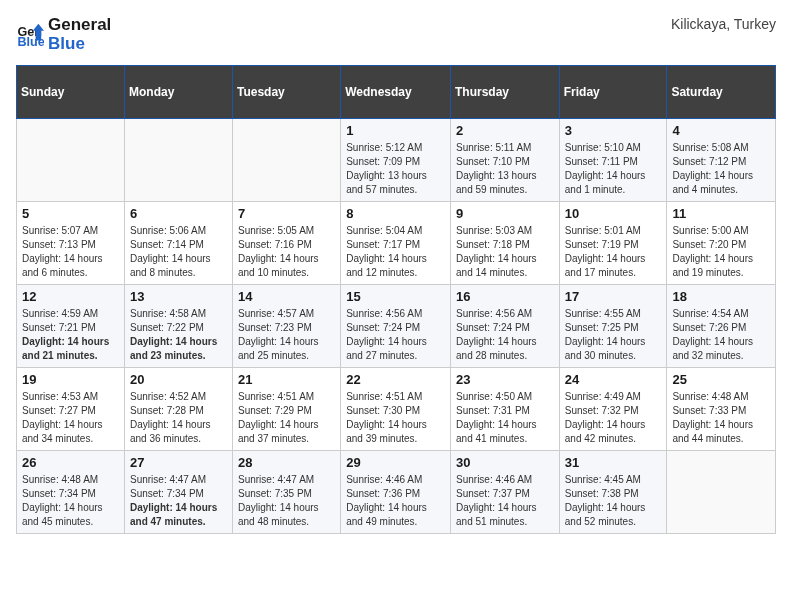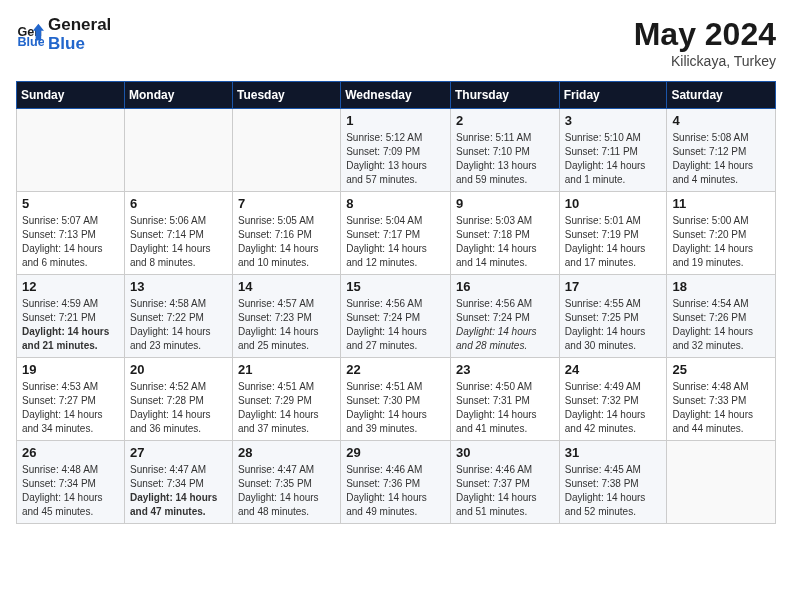--- a/index.html
+++ b/index.html
@@ -36,23 +36,23 @@
     .subtitle {
       font-size: 14px;
       color: #444;
     }
     table {
       width: 100%;
       border-collapse: collapse;
       font-size: 10.5px;
     }
     thead tr th {
-      background: #0f172a;
+      background: #404040;
       color: #fff;
-      padding: 6px 4px;
+      padding: 19px 4px;
       text-align: left;
       font-size: 12px;
       font-weight: bold;
       border: 1px solid #1a55aa;
     }
     tbody tr td {
       border: 1px solid #ccc;
       padding: 4px 5px;
       vertical-align: top;
       height: 80px;
@@ -87,21 +87,20 @@
       <text x="2" y="22" font-size="18" font-weight="bold" fill="#1a1a1a">Gen</text>
       <text x="2" y="36" font-size="18" font-weight="bold" fill="#2266cc">Blue</text>
       <polygon points="32,4 40,14 36,14 36,28 28,28 28,14 24,14" fill="#2266cc"></polygon>
     </svg>
     <div>
       <div style="font-size:17px;font-weight:bold;color:#1a1a1a;line-height:1.1;">General</div>
       <div style="font-size:17px;font-weight:bold;color:#2266cc;line-height:1.1;">Blue</div>
     </div>
   </div>
   <div class="title-area">
-    <div class="month-title">May 2024</div>
     <div class="subtitle">Kilickaya, Turkey</div>
   </div>
 </div>
 
 <table>
   <thead>
     <tr id="header-row">
         <th>Sunday</th>
         <th>Monday</th>
         <th>Tuesday</th>
@@ -163,33 +162,33 @@
           <div class="day-info">Sunrise: 5:00 AM<br>Sunset: 7:20 PM<br><span style="font-weight: normal;">Daylight: 14 hours and 19 minutes.</span></div>
         </td>
       </tr>
       <tr>
         <td>
           <span class="day-num">12</span>
           <div class="day-info">Sunrise: 4:59 AM<br>Sunset: 7:21 PM<br><span style="font-weight: bold;">Daylight: 14 hours and 21 minutes.</span></div>
         </td>
         <td>
           <span class="day-num">13</span>
-          <div class="day-info">Sunrise: 4:58 AM<br>Sunset: 7:22 PM<br><span style="font-weight: normal;">Daylight: 14 hours and 23 minutes.</span></div>
+          <div class="day-info">Sunrise: 4:58 AM<br>Sunset: 7:22 PM<br><span style="font-weight: bold;">Daylight: 14 hours and 23 minutes.</span></div>
         </td>
         <td>
           <span class="day-num">14</span>
           <div class="day-info">Sunrise: 4:57 AM<br>Sunset: 7:23 PM<br><span style="font-weight: normal;">Daylight: 14 hours and 25 minutes.</span></div>
         </td>
         <td>
           <span class="day-num">15</span>
           <div class="day-info">Sunrise: 4:56 AM<br>Sunset: 7:24 PM<br><span style="font-weight: normal;">Daylight: 14 hours and 27 minutes.</span></div>
         </td>
         <td>
           <span class="day-num">16</span>
-          <div class="day-info">Sunrise: 4:56 AM<br>Sunset: 7:24 PM<br><span style="font-weight: normal; font-style: italic;">Daylight: 14 hours and 28 minutes.</span></div>
+          <div class="day-info">Sunrise: 4:56 AM<br>Sunset: 7:24 PM<br><span style="font-weight: normal;">Daylight: 14 hours and 28 minutes.</span></div>
         </td>
         <td>
           <span class="day-num">17</span>
           <div class="day-info">Sunrise: 4:55 AM<br>Sunset: 7:25 PM<br><span style="font-weight: normal;">Daylight: 14 hours and 30 minutes.</span></div>
         </td>
         <td>
           <span class="day-num">18</span>
           <div class="day-info">Sunrise: 4:54 AM<br>Sunset: 7:26 PM<br><span style="font-weight: normal;">Daylight: 14 hours and 32 minutes.</span></div>
         </td>
       </tr>

